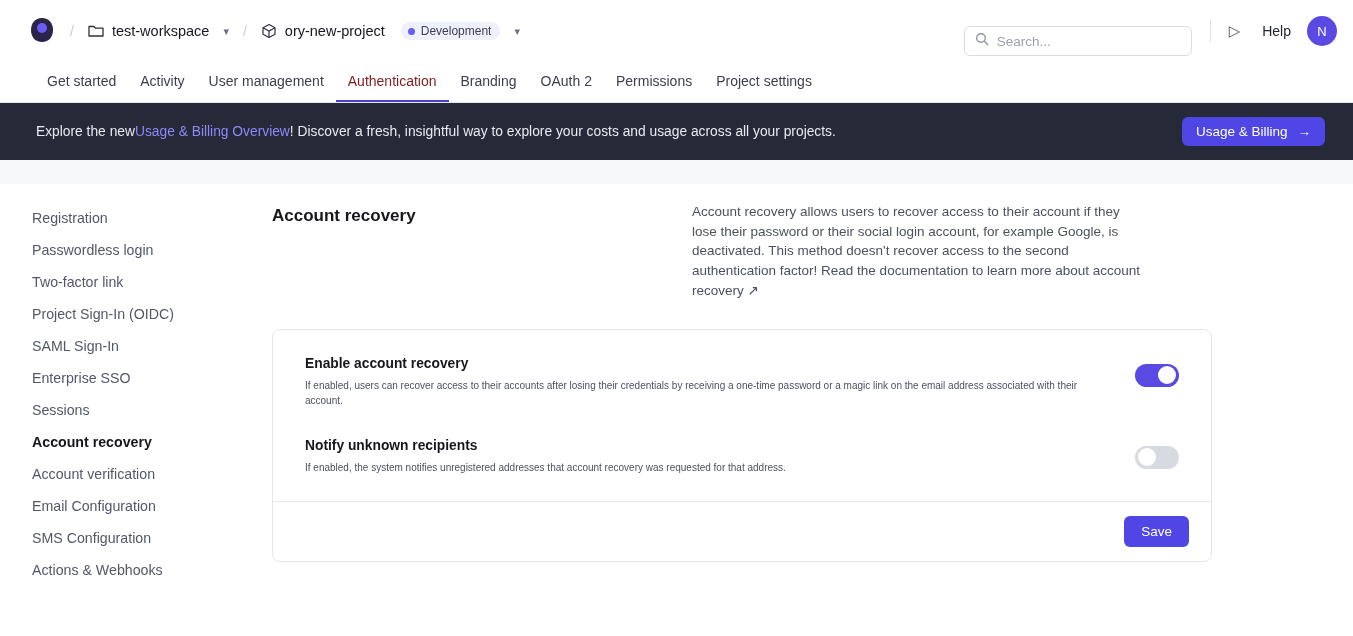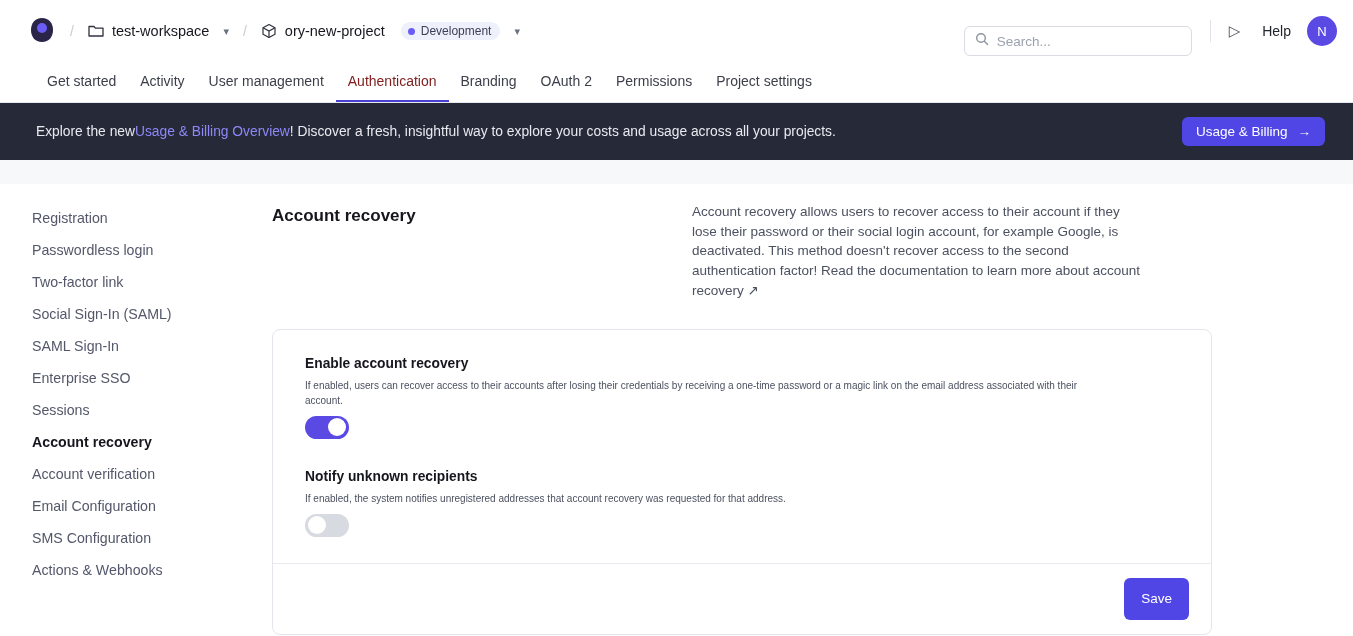--- a/index.html
+++ b/index.html
@@ -198,21 +198,20 @@
     margin-top: 28px;
     border: 1px solid #e4e6ec;
     border-radius: 8px;
     width: 940px;
     background: #fff;
   }
   .card-body { padding: 26px 32px 26px 32px; }
   .setting {
     display: flex;
     align-items: flex-start;
-    flex-direction: column;
   }
   .setting + .setting { margin-top: 30px; }
   .setting-text { flex: 1; padding-right: 30px; }
   .setting-title {
     font-size: 13.8px;
     font-weight: bold;
     color: #16161d;
     margin-bottom: 7px;
   }
   .setting-desc {
@@ -244,21 +243,21 @@
     padding: 14px 22px;
     display: flex;
     justify-content: flex-end;
   }
   .save-btn {
     background: #4f46e5;
     color: #fff;
     border: 0;
     border-radius: 6px;
     font-size: 13.5px;
-    height: 42px;
+    height: 31px;
     padding: 0 17px;
     cursor: pointer;
     font-family: "Liberation Sans", sans-serif;
   }
 </style>
 </head>
 <body>
 
 <div class="topbar">
   <div class="logo">
@@ -328,21 +327,21 @@
     <span>→</span>
   </button>
 </div>
 <div class="strip"></div>
 
 <div class="body">
   <div class="sidenav">
     <div>Registration</div>
     <div>Passwordless login</div>
     <div>Two-factor link</div>
-    <div>Social Sign-In (SAML)</div>
+    <div>Project Sign-In (OIDC)</div>
     <div>SAML Sign-In</div>
     <div>Enterprise SSO</div>
     <div>Sessions</div>
     <div class="active">Account recovery</div>
     <div>Account verification</div>
     <div>Email Configuration</div>
     <div>SMS Configuration</div>
     <div>Actions &amp; Webhooks</div>
   </div>
 

